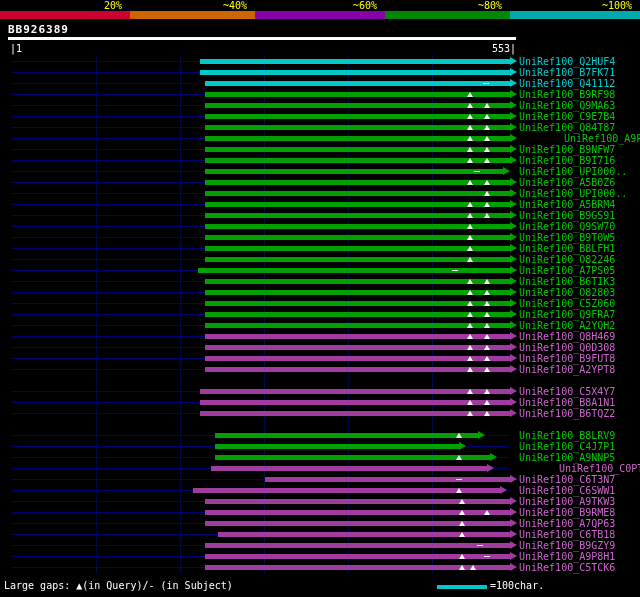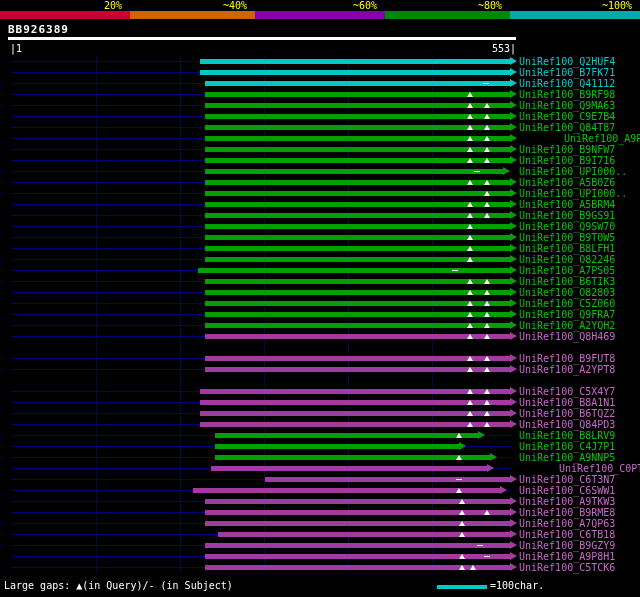--- a/index.html
+++ b/index.html
@@ -242,20 +242,28 @@
         <span class="hit-label" style="color: rgb(0, 200, 0);">UniRef100_A2YQH2</span>
       </div>
       <div class="hit-row" style="top: 275px;">
         <div class="baseline"></div>
         <div class="bar" style="left: 205.065px; width: 304.935px; background: rgb(160, 60, 160);"></div>
         <div class="arrow" style="left: 510px; border-left-color: rgb(160, 60, 160);"></div>
         <div class="mark-tri" style="left: 467.304px;"></div>
         <div class="mark-tri" style="left: 484.446px;"></div>
         <span class="hit-label" style="color: rgb(204, 102, 204);">UniRef100_Q8H469</span>
       </div>
+      <div class="hit-row" style="top: 286px;">
+        <div class="baseline"></div>
+        <div class="bar" style="left: 205.065px; width: 304.935px; background: rgb(160, 60, 160);"></div>
+        <div class="arrow" style="left: 510px; border-left-color: rgb(160, 60, 160);"></div>
+        <div class="mark-tri" style="left: 467.304px;"></div>
+        <div class="mark-tri" style="left: 484.446px;"></div>
+        <span class="hit-label" style="color: rgb(204, 102, 204);">UniRef100_Q0D308</span>
+      </div>
       <div class="hit-row" style="top: 297px;">
         <div class="baseline"></div>
         <div class="bar" style="left: 205.065px; width: 304.935px; background: rgb(160, 60, 160);"></div>
         <div class="arrow" style="left: 510px; border-left-color: rgb(160, 60, 160);"></div>
         <div class="mark-tri" style="left: 467.304px;"></div>
         <div class="mark-tri" style="left: 484.446px;"></div>
         <span class="hit-label" style="color: rgb(204, 102, 204);">UniRef100_B9FUT8</span>
       </div>
       <div class="hit-row" style="top: 308px;">
         <div class="baseline"></div>
@@ -281,28 +289,20 @@
         <div class="mark-tri" style="left: 484.446px;"></div>
         <span class="hit-label" style="color: rgb(204, 102, 204);">UniRef100_B8A1N1</span>
       </div>
       <div class="hit-row" style="top: 352px;">
         <div class="baseline"></div>
         <div class="bar" style="left: 199.652px; width: 310.348px; background: rgb(160, 60, 160);"></div>
         <div class="arrow" style="left: 510px; border-left-color: rgb(160, 60, 160);"></div>
         <div class="mark-tri" style="left: 467.304px;"></div>
         <div class="mark-tri" style="left: 484.446px;"></div>
         <span class="hit-label" style="color: rgb(204, 102, 204);">UniRef100_B6TQZ2</span>
-      </div>
-      <div class="hit-row" style="top: 363px;">
-        <div class="baseline"></div>
-        <div class="bar" style="left: 199.652px; width: 310.348px; background: rgb(160, 60, 160);"></div>
-        <div class="arrow" style="left: 510px; border-left-color: rgb(160, 60, 160);"></div>
-        <div class="mark-tri" style="left: 467.304px;"></div>
-        <div class="mark-tri" style="left: 484.446px;"></div>
-        <span class="hit-label" style="color: rgb(204, 102, 204);">UniRef100_Q84PD3</span>
       </div>
       <div class="hit-row" style="top: 374px;">
         <div class="baseline"></div>
         <div class="bar" style="left: 214.989px; width: 262.533px; background: rgb(0, 160, 0);"></div>
         <div class="arrow" style="left: 477.522px; border-left-color: rgb(0, 160, 0);"></div>
         <div class="mark-tri" style="left: 456.478px;"></div>
         <span class="hit-label" style="color: rgb(0, 200, 0);">UniRef100_B8LRV9</span>
       </div>
       <div class="hit-row" style="top: 385px;">
         <div class="baseline"></div>

